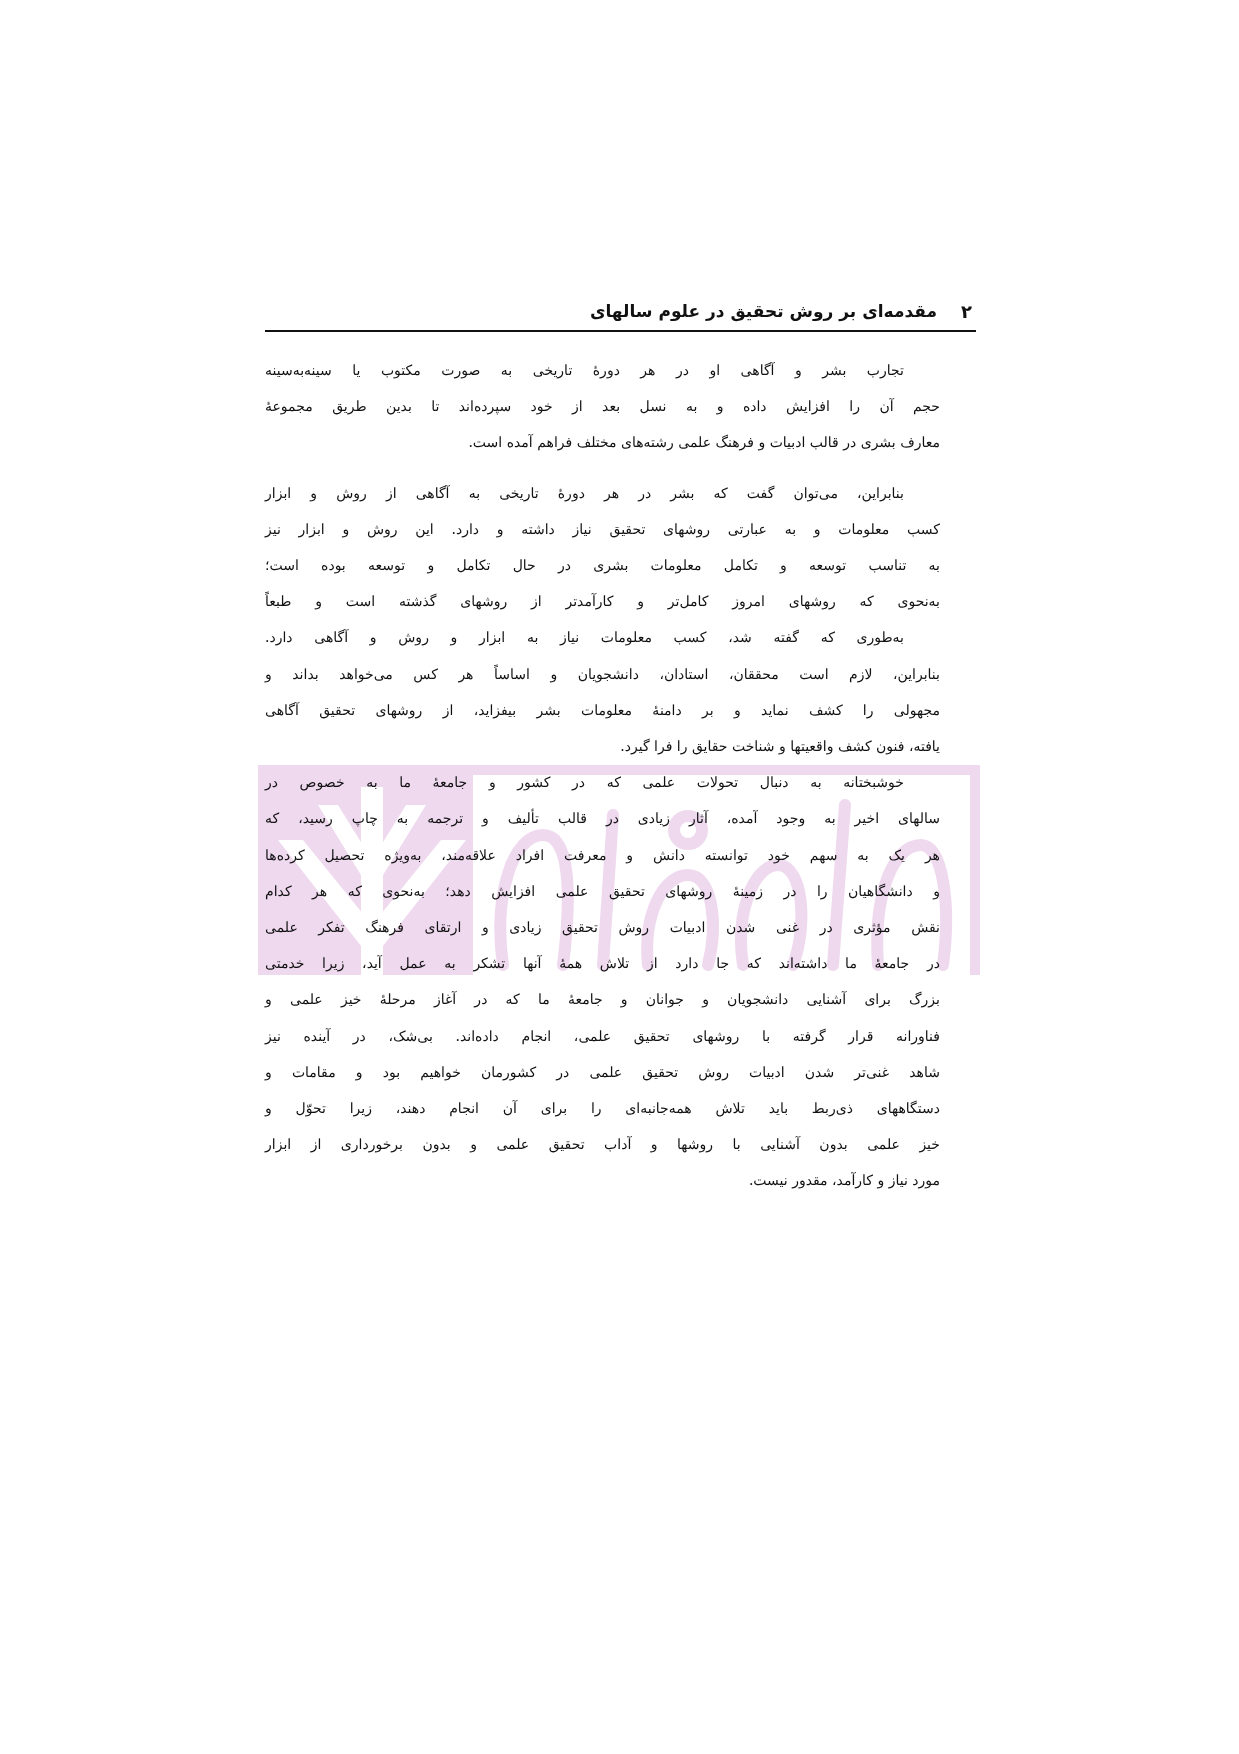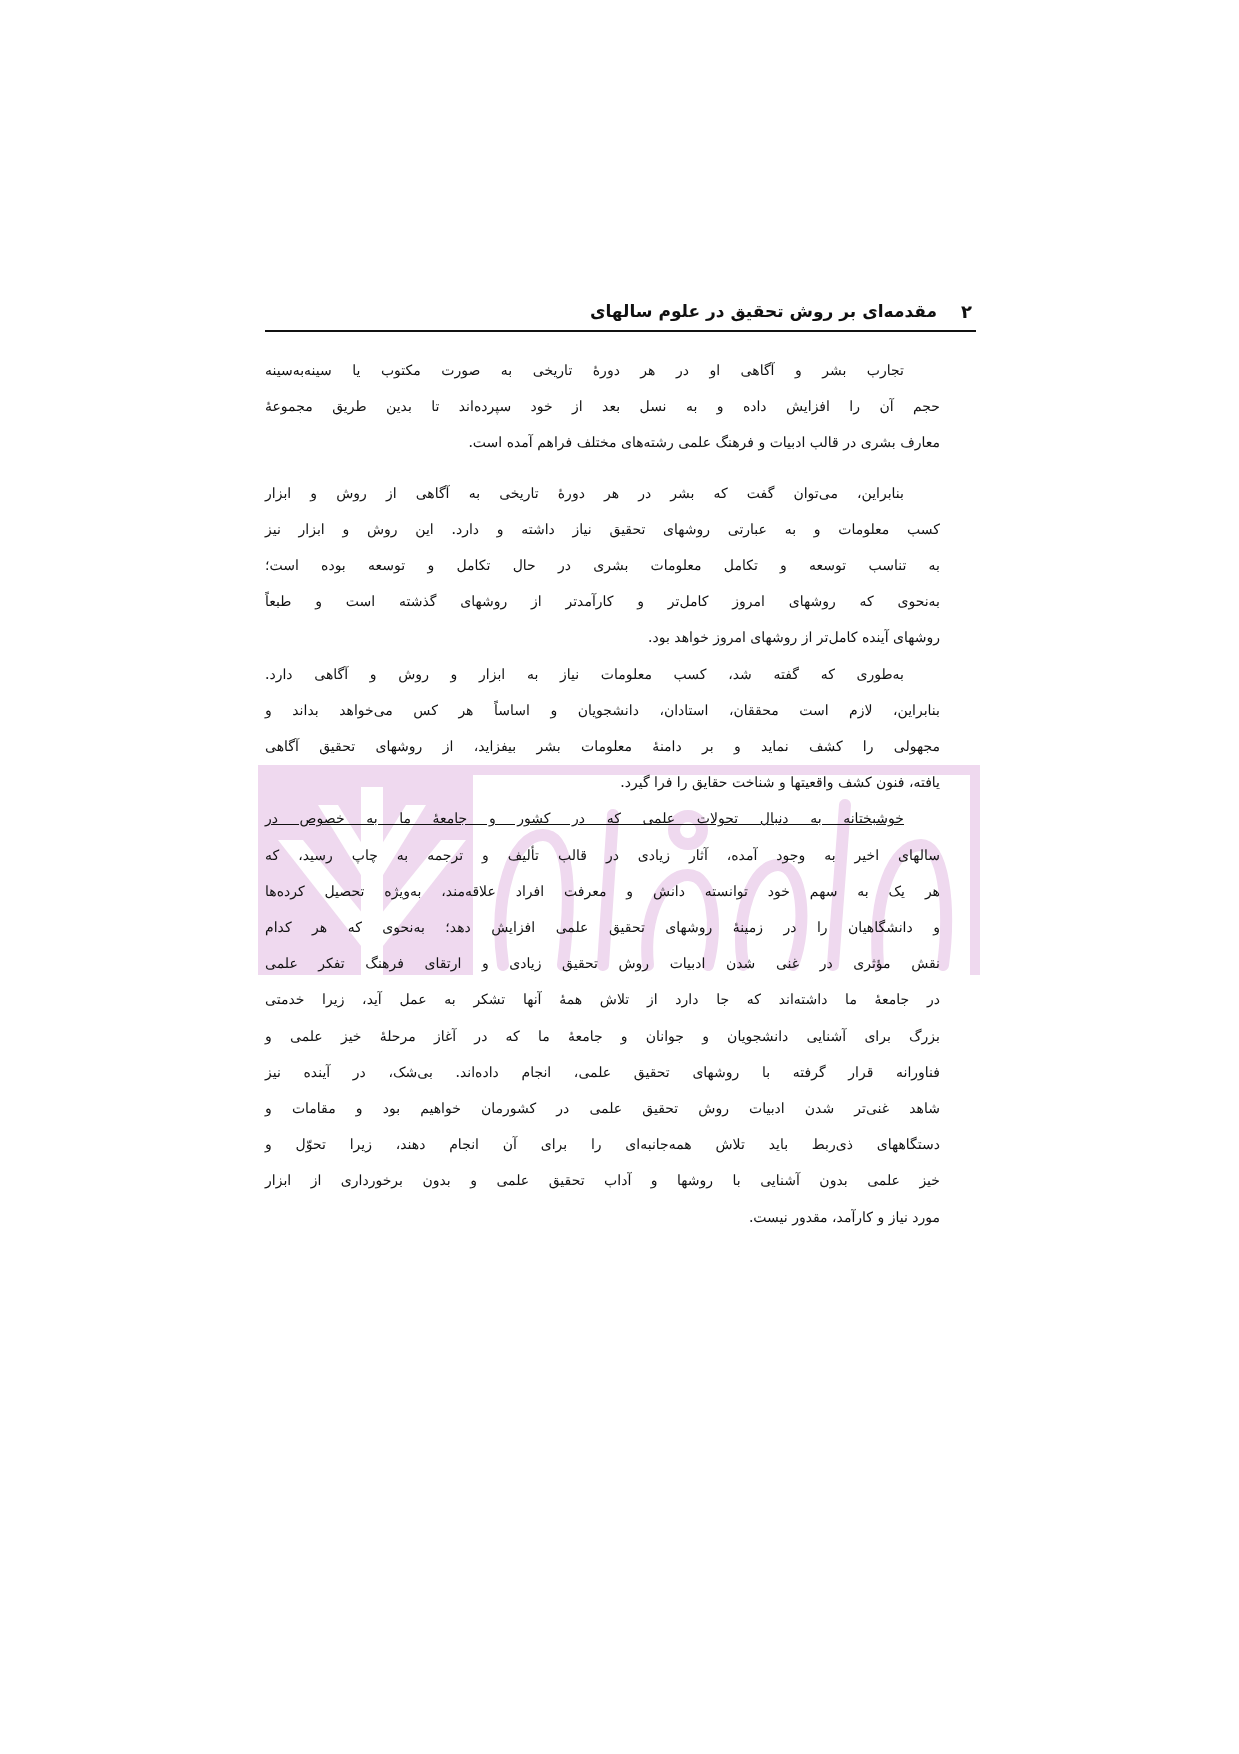--- a/index.html
+++ b/index.html
@@ -155,30 +155,29 @@
     <p class="indent">
       <span class="line" style="padding-right:36px;">تجارب بشر و آگاهی او در هر دورهٔ تاریخی به صورت مکتوب یا سینه‌به‌سینه</span>
       <span class="line">حجم آن را افزایش داده و به نسل بعد از خود سپرده‌اند تا بدین طریق مجموعهٔ</span>
       <span class="line last">معارف بشری در قالب ادبیات و فرهنگ علمی رشته‌های مختلف فراهم آمده است.</span>
     </p>
     <p class="indent">
       <span class="line" style="padding-right:36px;margin-top:14px;">بنابراین، می‌توان گفت که بشر در هر دورهٔ تاریخی به آگاهی از روش و ابزار</span>
       <span class="line">کسب معلومات و به عبارتی روشهای تحقیق نیاز داشته و دارد. این روش و ابزار نیز</span>
       <span class="line">به تناسب توسعه و تکامل معلومات بشری در حال تکامل و توسعه بوده است؛</span>
       <span class="line">به‌نحوی که روشهای امروز کامل‌تر و کارآمدتر از روشهای گذشته است و طبعاً</span>
-      <span class="line last">روشهای آینده کامل‌تر از روشهای امروز خواهد بود.</span>
     </p>
     <p class="indent">
       <span class="line" style="padding-right:36px;">به‌طوری که گفته شد، کسب معلومات نیاز به ابزار و روش و آگاهی دارد.</span>
       <span class="line">بنابراین، لازم است محققان، استادان، دانشجویان و اساساً هر کس می‌خواهد بداند و</span>
       <span class="line">مجهولی را کشف نماید و بر دامنهٔ معلومات بشر بیفزاید، از روشهای تحقیق آگاهی</span>
       <span class="line last">یافته، فنون کشف واقعیتها و شناخت حقایق را فرا گیرد.</span>
     </p>
     <p class="indent">
-      <span class="line" style="padding-right:36px;text-decoration:underline;">خوشبختانه به دنبال تحولات علمی که در کشور و جامعهٔ ما به خصوص در</span>
+      <span class="line" style="padding-right:36px;">خوشبختانه به دنبال تحولات علمی که در کشور و جامعهٔ ما به خصوص در</span>
       <span class="line">سالهای اخیر به وجود آمده، آثار زیادی در قالب تألیف و ترجمه به چاپ رسید، که</span>
       <span class="line">هر یک به سهم خود توانسته دانش و معرفت افراد علاقه‌مند، به‌ویژه تحصیل کرده‌ها</span>
       <span class="line">و دانشگاهیان را در زمینهٔ روشهای تحقیق علمی افزایش دهد؛ به‌نحوی که هر کدام</span>
       <span class="line">نقش مؤثری در غنی شدن ادبیات روش تحقیق زیادی و ارتقای فرهنگ تفکر علمی</span>
       <span class="line">در جامعهٔ ما داشته‌اند که جا دارد از تلاش همهٔ آنها تشکر به عمل آید، زیرا خدمتی</span>
       <span class="line">بزرگ برای آشنایی دانشجویان و جوانان و جامعهٔ ما که در آغاز مرحلهٔ خیز علمی و</span>
       <span class="line">فناورانه قرار گرفته با روشهای تحقیق علمی، انجام داده‌اند. بی‌شک، در آینده نیز</span>
       <span class="line">شاهد غنی‌تر شدن ادبیات روش تحقیق علمی در کشورمان خواهیم بود و مقامات و</span>
       <span class="line">دستگاههای ذی‌ربط باید تلاش همه‌جانبه‌ای را برای آن انجام دهند، زیرا تحوّل و</span>
       <span class="line">خیز علمی بدون آشنایی با روشها و آداب تحقیق علمی و بدون برخورداری از ابزار</span>

